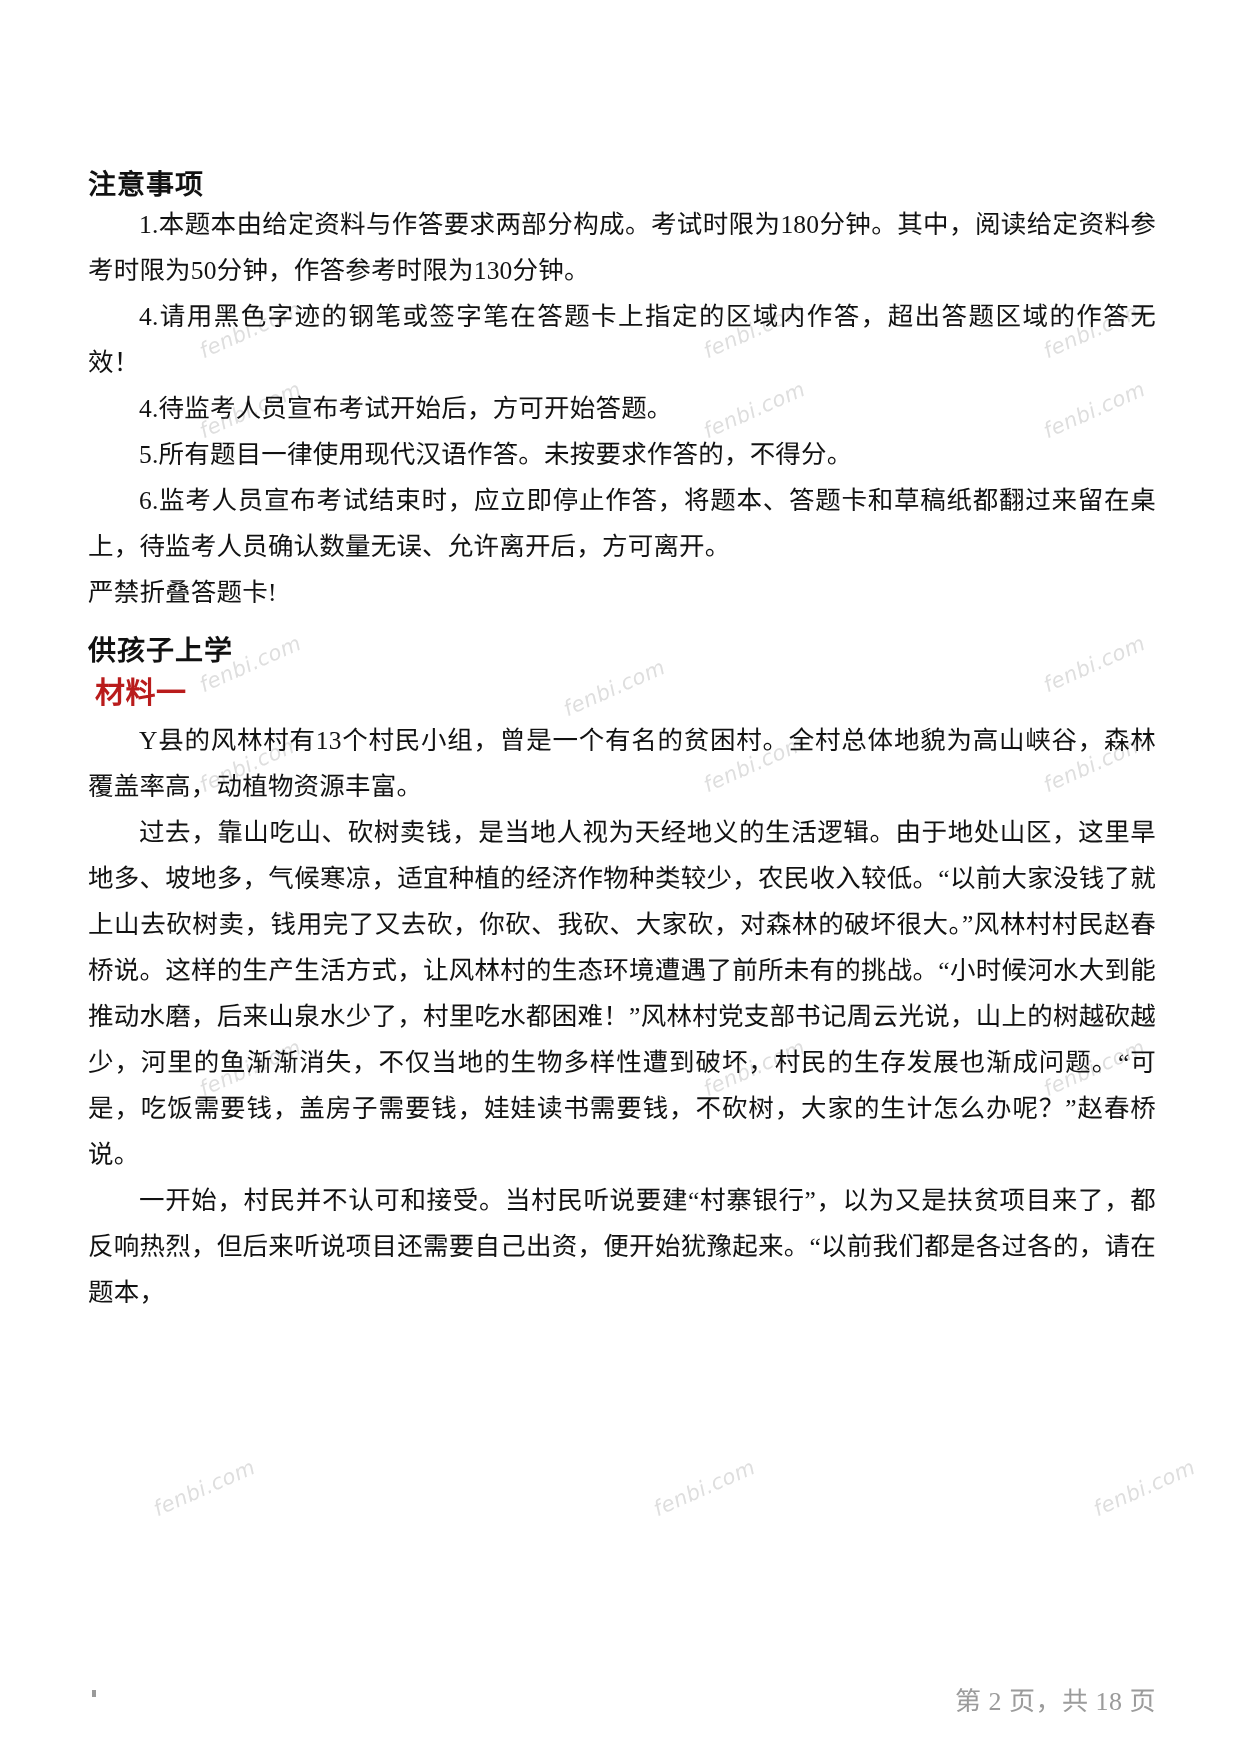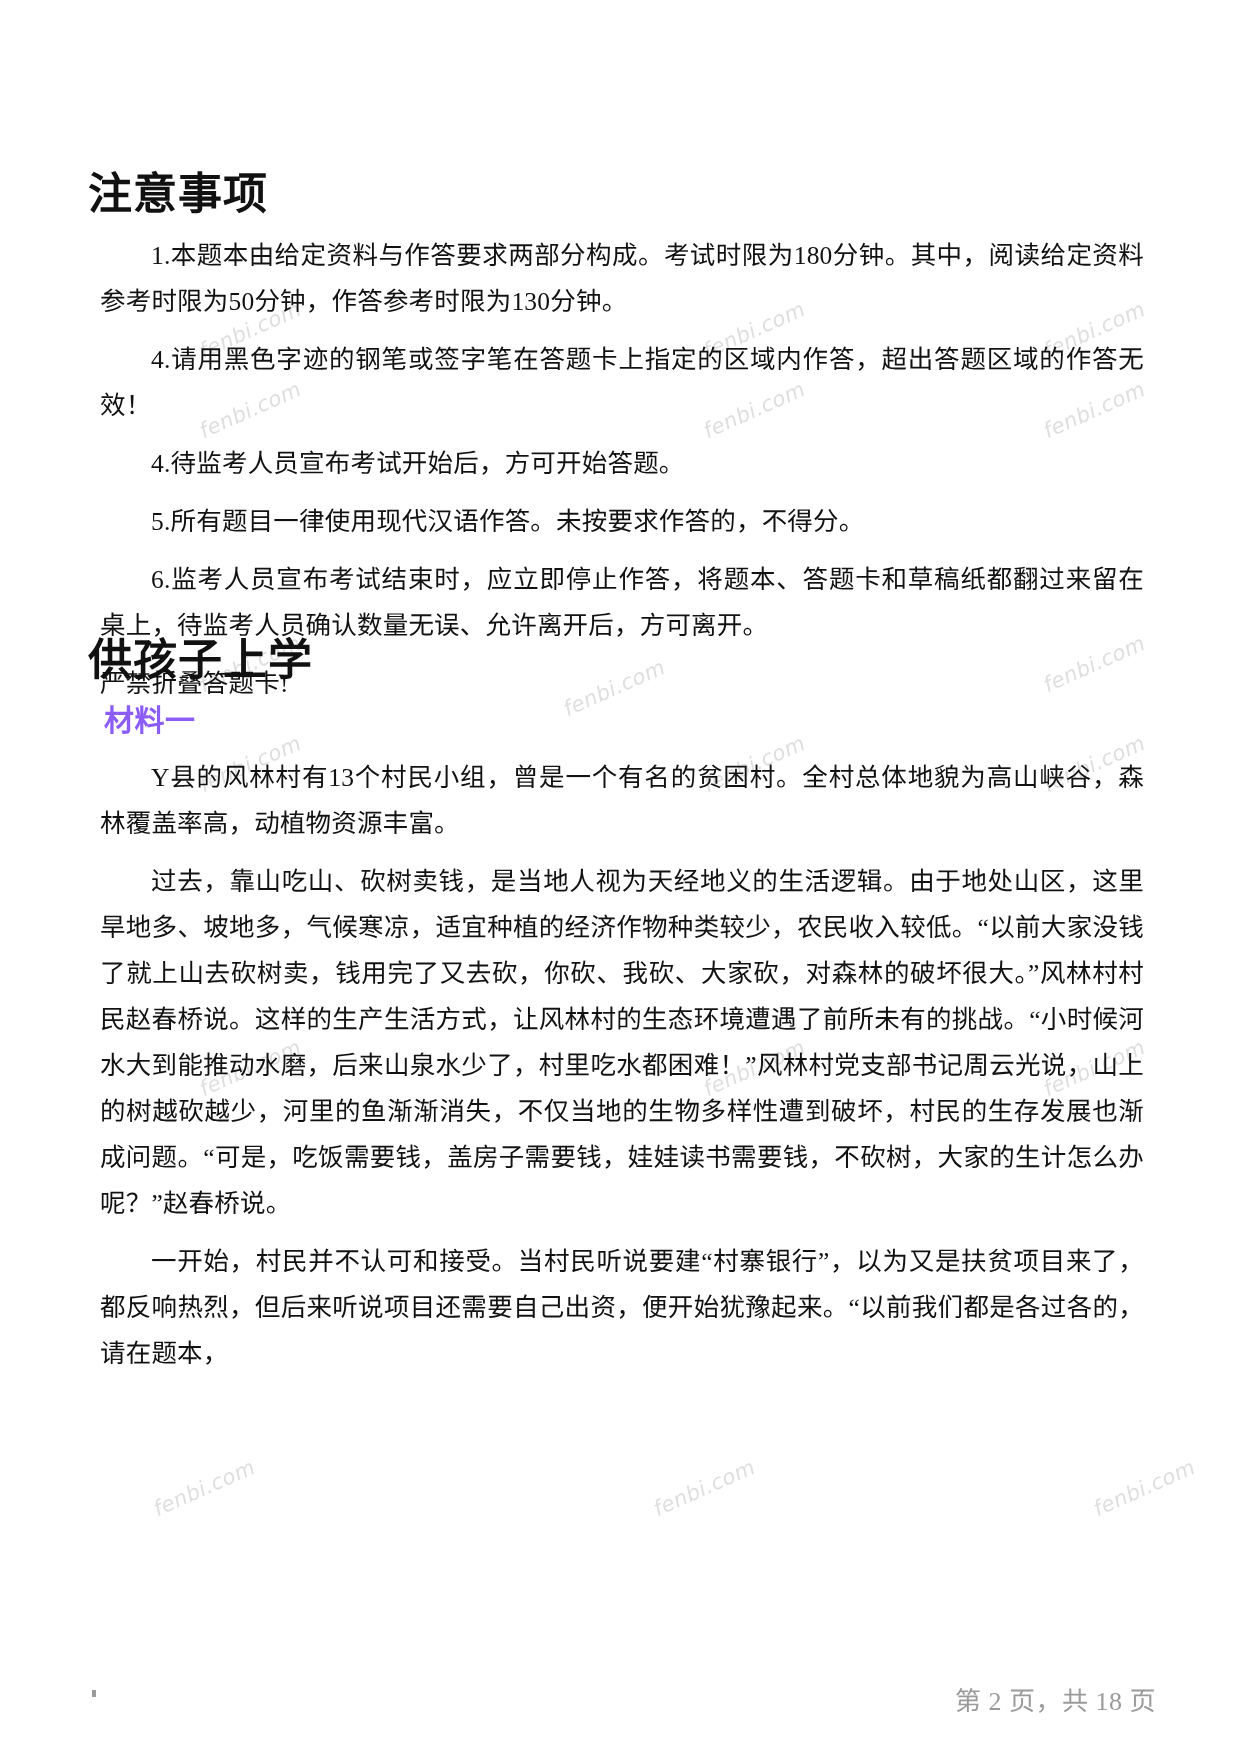--- a/index.html
+++ b/index.html
@@ -40,43 +40,43 @@
     position: absolute;
     left: 88px;
     top: 0;
     width: 1068px;
     z-index: 10;
   }
 
   h1.section-title {
     font-family: "Liberation Sans", "DejaVu Sans", sans-serif;
     font-weight: bold;
-    font-size: 44px;
+    font-size: 28px;
     line-height: 1.2;
     color: #111111;
     margin: 0;
     letter-spacing: 1px;
   }
 
   h2.sub-title {
     font-family: "Liberation Serif", "DejaVu Serif", serif;
     font-weight: bold;
     font-size: 30px;
     line-height: 1.2;
-    color: #8b5cf6;
-    margin: 16px;
+    color: #b91c1c;
+    margin: 7px;
     letter-spacing: 0.5px;
   }
 
   p.body-text {
     font-family: "Liberation Serif", "DejaVu Serif", serif;
     font-size: 25.5px;
     line-height: 46px;
     color: #121212;
-    margin: 12px;
+    margin: 0;
     text-align: justify;
     text-justify: inter-ideograph;
     text-indent: 2em;
     letter-spacing: 0.2px;
   }
   p.body-text.center {
     text-align: left;
     text-indent: 0;
   }
 

